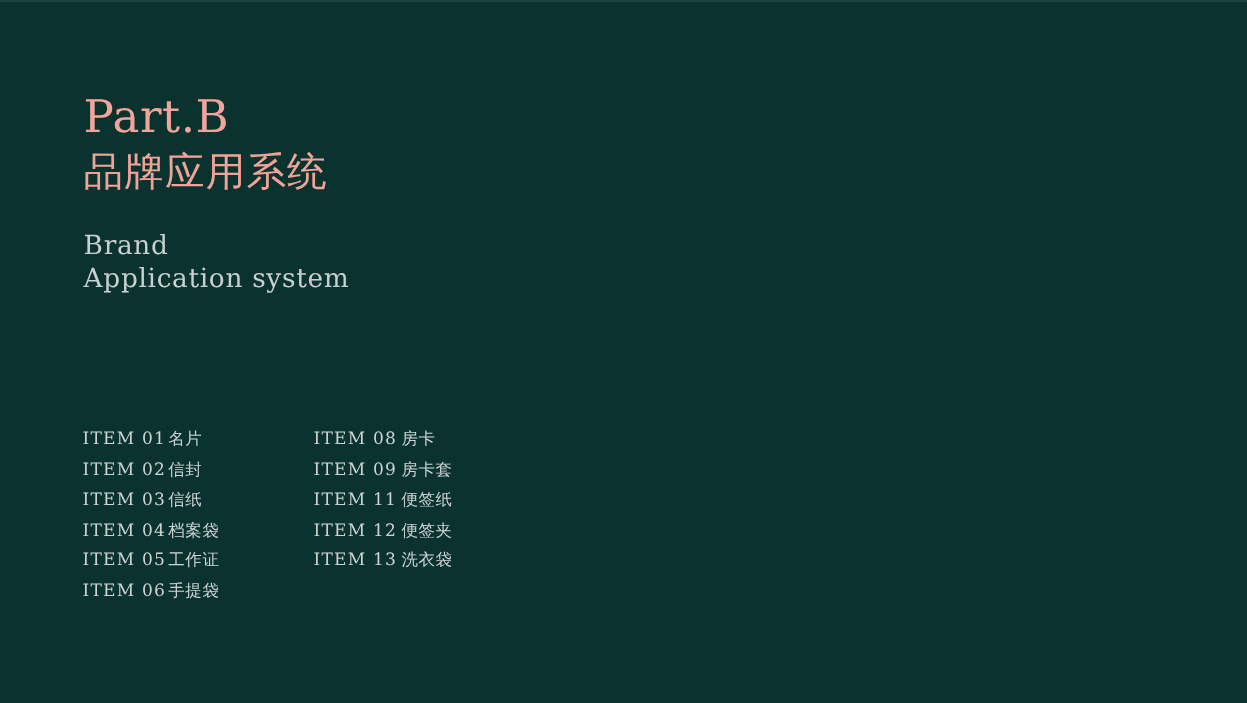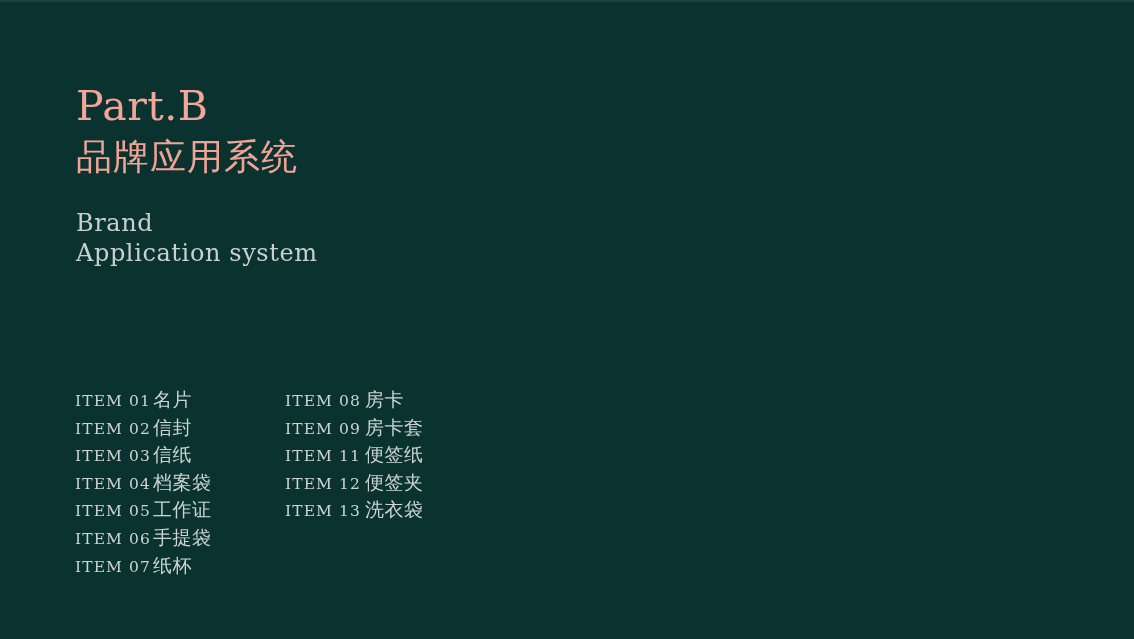--- a/index.html
+++ b/index.html
@@ -110,21 +110,21 @@
     font-weight: 400;
     letter-spacing: 1.1px;
     color: #cdd4d2;
   }
 
   .item-column.left  .item-code { width: 78px; }
   .item-column.right .item-code { width: 80px; }
 
   .item-name {
     font-family: "DejaVu Sans", "Liberation Sans", sans-serif;
-    font-size: 19px;
+    font-size: 15px;
     font-weight: 400;
     letter-spacing: 0.5px;
     color: #cdd4d2;
   }
 </style>
 </head>
 <body>
 
 <div id="slide">
 
@@ -158,24 +158,20 @@
           <span class="item-name">档案袋</span>
         </div>
         <div class="item-row">
           <span class="item-code">ITEM  05</span>
           <span class="item-name">工作证</span>
         </div>
         <div class="item-row">
           <span class="item-code">ITEM  06</span>
           <span class="item-name">手提袋</span>
         </div>
-        <div class="item-row">
-          <span class="item-code">ITEM  07</span>
-          <span class="item-name">纸杯</span>
-        </div>
       </div>
     <div class="item-column right">
         <div class="item-row">
           <span class="item-code">ITEM  08</span>
           <span class="item-name">房卡</span>
         </div>
         <div class="item-row">
           <span class="item-code">ITEM  09</span>
           <span class="item-name">房卡套</span>
         </div>

